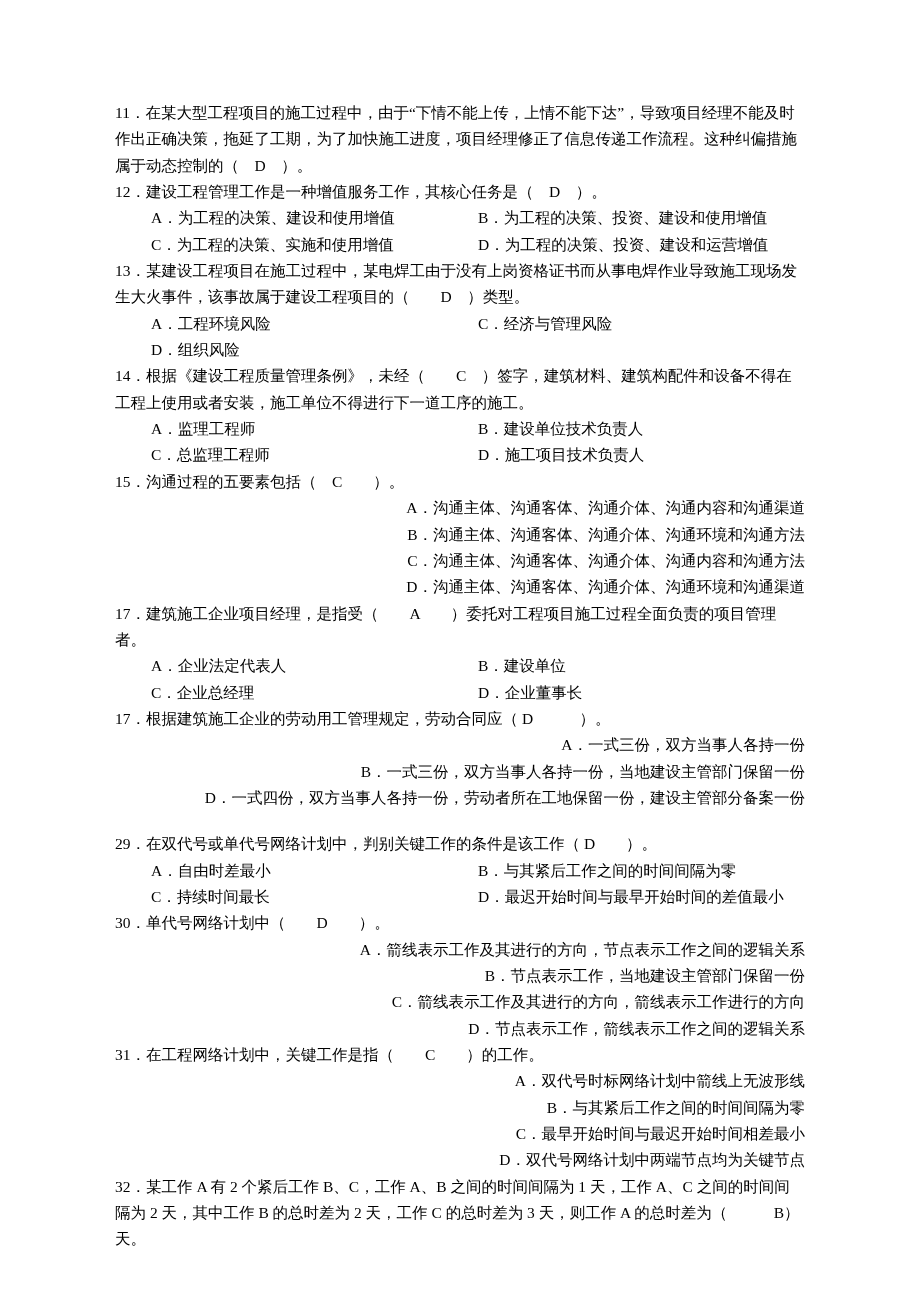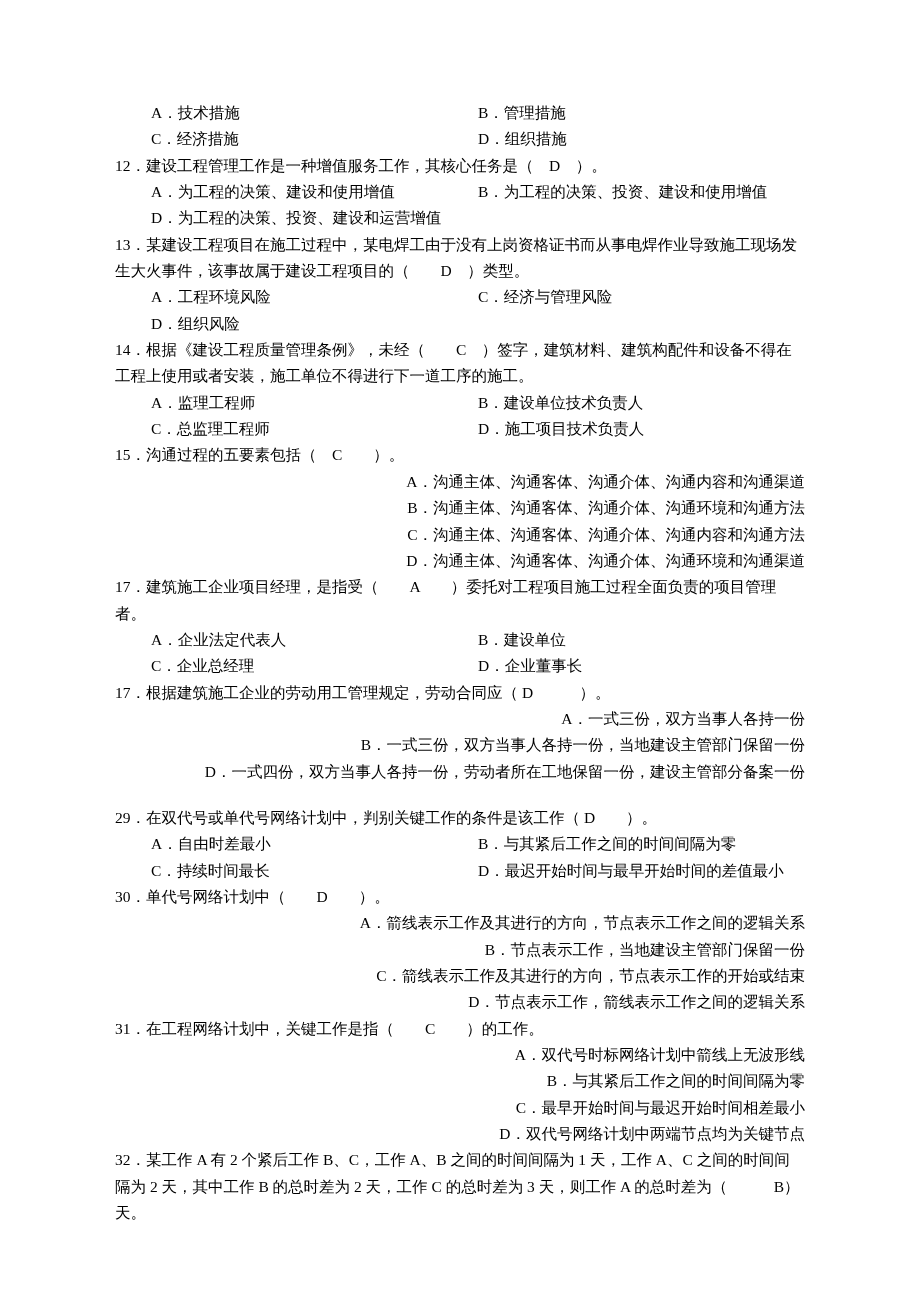--- a/index.html
+++ b/index.html
@@ -21,32 +21,28 @@
   }
   .opts-2col .opt { width: 50%; }
   .opts-1col { padding-left: 36px; text-align: right; }
   .opts-1col .opt { display: block; }
 </style>
 </head>
 <body>
 
 <div id="content">
     <div>
-      <div class="opts-2col">
-        <span class="opt">A．技术措施</span>
-        <span class="opt">B．管理措施</span>
-        <span class="opt">C．经济措施</span>
-        <span class="opt">D．组织措施</span>
-      </div>
+      <p class="q-text">11．在某大型工程项目的施工过程中，由于“下情不能上传，上情不能下达”，导致项目经理不能及时作出正确决策，拖延了工期，为了加快施工进度，项目经理修正了信息传递工作流程。这种纠偏措施属于动态控制的（　D　）。</p>
     </div>
     <div>
       <p class="q-text">12．建设工程管理工作是一种增值服务工作，其核心任务是（　D　）。</p>
       <div class="opts-2col">
         <span class="opt">A．为工程的决策、建设和使用增值</span>
         <span class="opt">B．为工程的决策、投资、建设和使用增值</span>
+        <span class="opt">C．为工程的决策、实施和使用增值</span>
         <span class="opt">D．为工程的决策、投资、建设和运营增值</span>
       </div>
     </div>
     <div>
       <p class="q-text">13．某建设工程项目在施工过程中，某电焊工由于没有上岗资格证书而从事电焊作业导致施工现场发生大火事件，该事故属于建设工程项目的（　　D　）类型。</p>
       <div class="opts-2col">
         <span class="opt">A．工程环境风险</span>
         <span class="opt">C．经济与管理风险</span>
         <span class="opt">D．组织风险</span>
       </div>
@@ -94,21 +90,21 @@
         <span class="opt">B．与其紧后工作之间的时间间隔为零</span>
         <span class="opt">C．持续时间最长</span>
         <span class="opt">D．最迟开始时间与最早开始时间的差值最小</span>
       </div>
     </div>
     <div>
       <p class="q-text">30．单代号网络计划中（　　D　　）。</p>
       <div class="opts-1col">
         <span class="opt">A．箭线表示工作及其进行的方向，节点表示工作之间的逻辑关系</span>
         <span class="opt">B．节点表示工作，当地建设主管部门保留一份</span>
-        <span class="opt">C．箭线表示工作及其进行的方向，节点表示工作的开始或结束</span>
+        <span class="opt">C．箭线表示工作及其进行的方向，箭线表示工作进行的方向</span>
         <span class="opt">D．节点表示工作，箭线表示工作之间的逻辑关系</span>
       </div>
     </div>
     <div>
       <p class="q-text">31．在工程网络计划中，关键工作是指（　　C　　）的工作。</p>
       <div class="opts-1col">
         <span class="opt">A．双代号时标网络计划中箭线上无波形线</span>
         <span class="opt">B．与其紧后工作之间的时间间隔为零</span>
         <span class="opt">C．最早开始时间与最迟开始时间相差最小</span>
         <span class="opt">D．双代号网络计划中两端节点均为关键节点</span>

